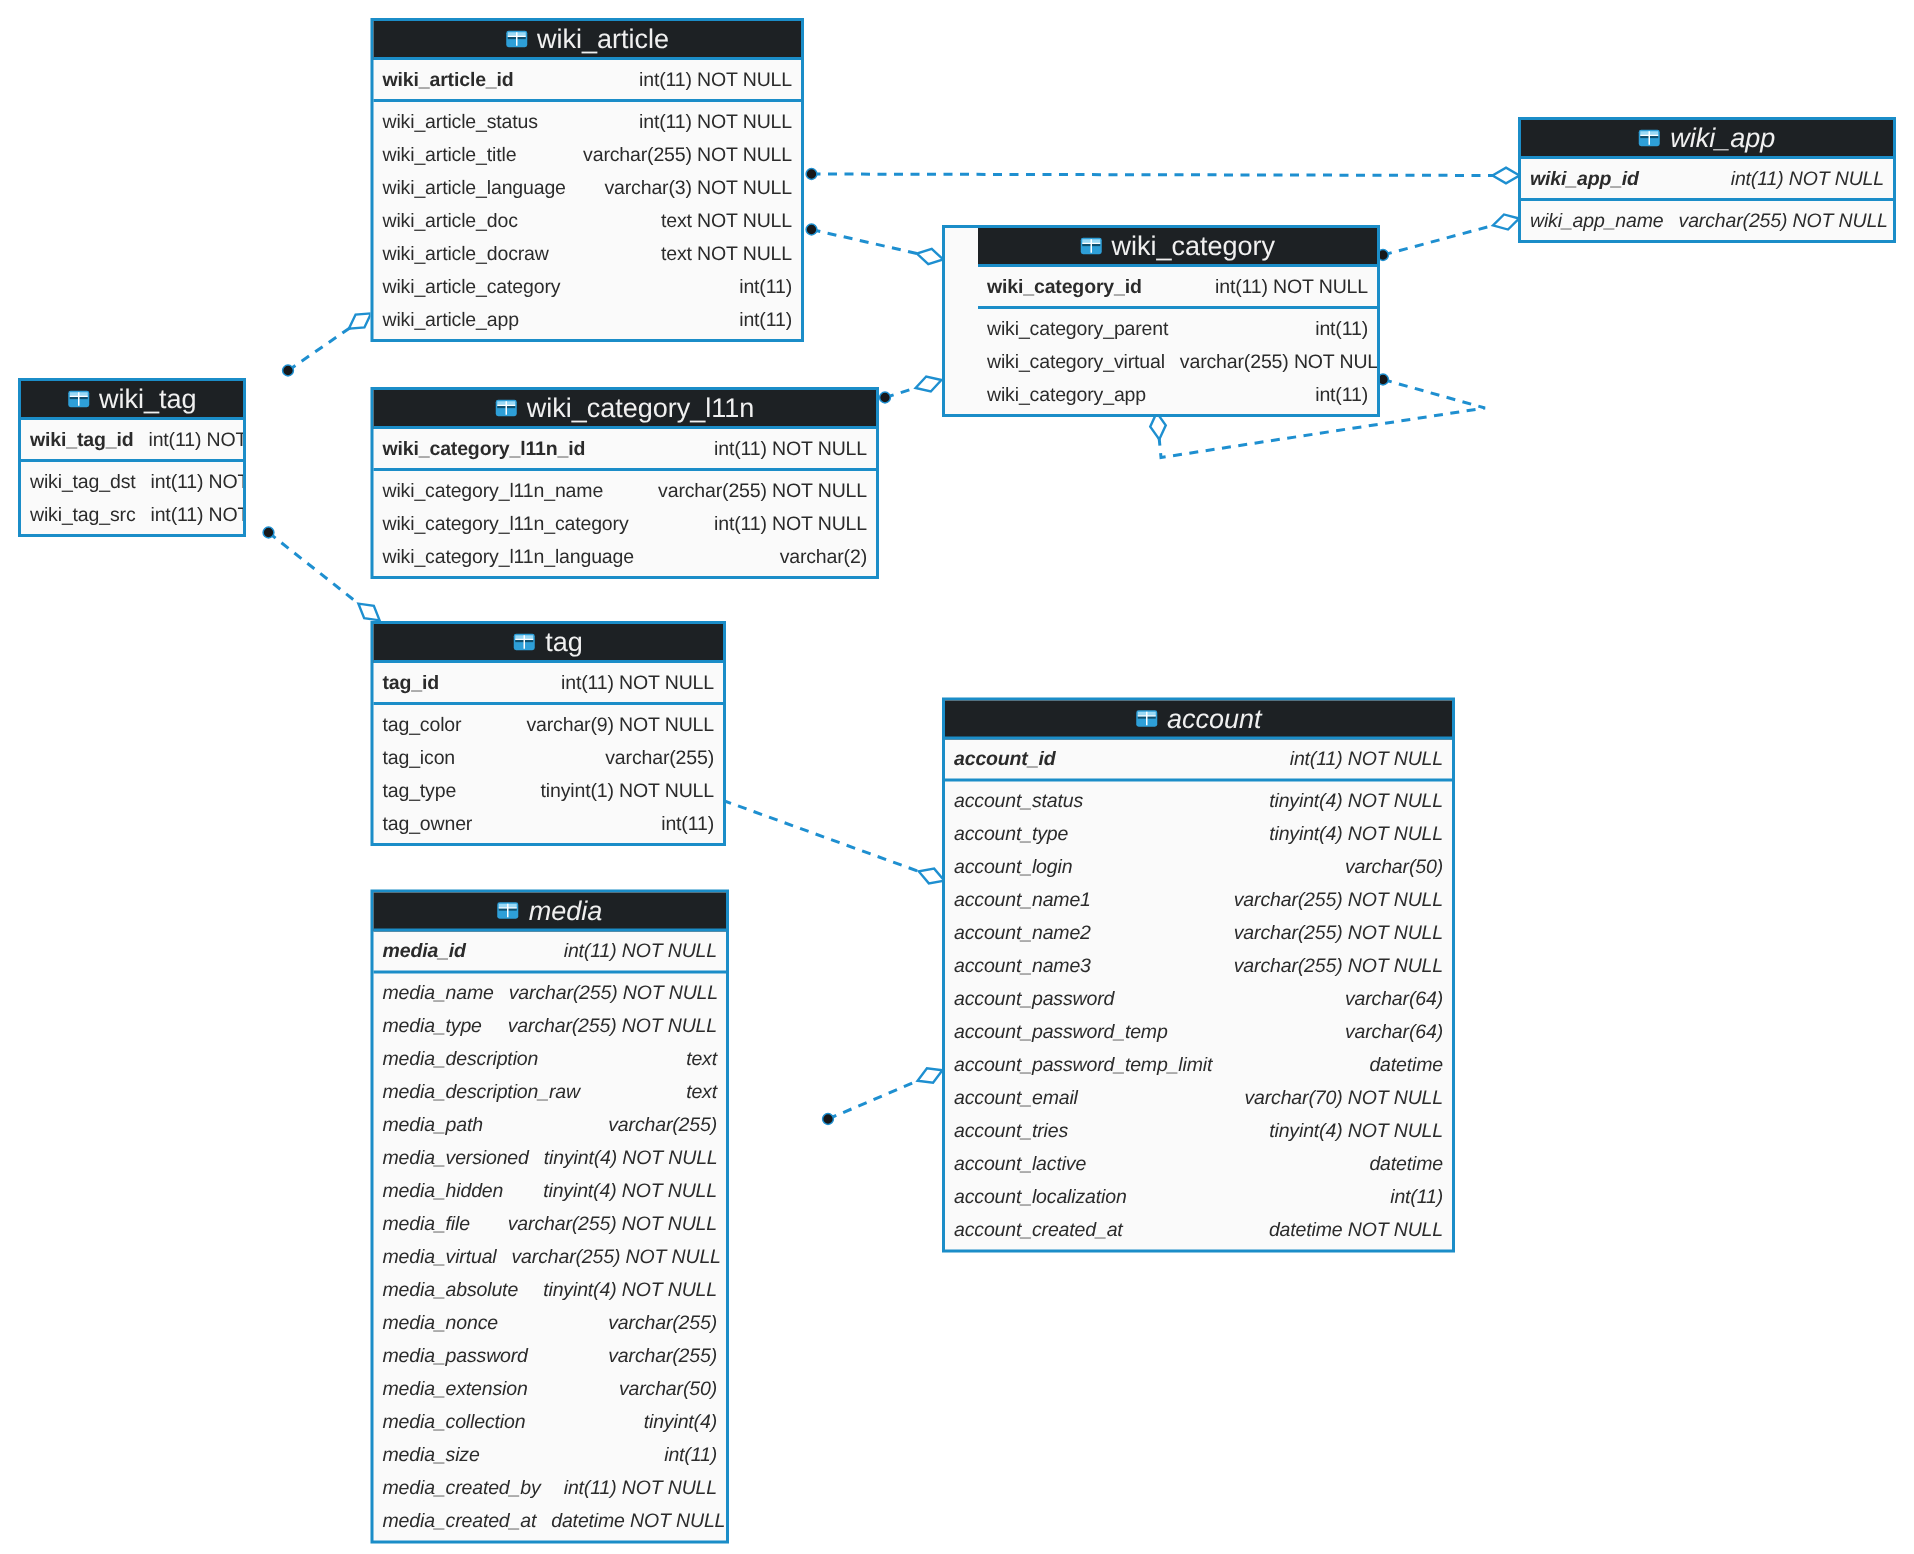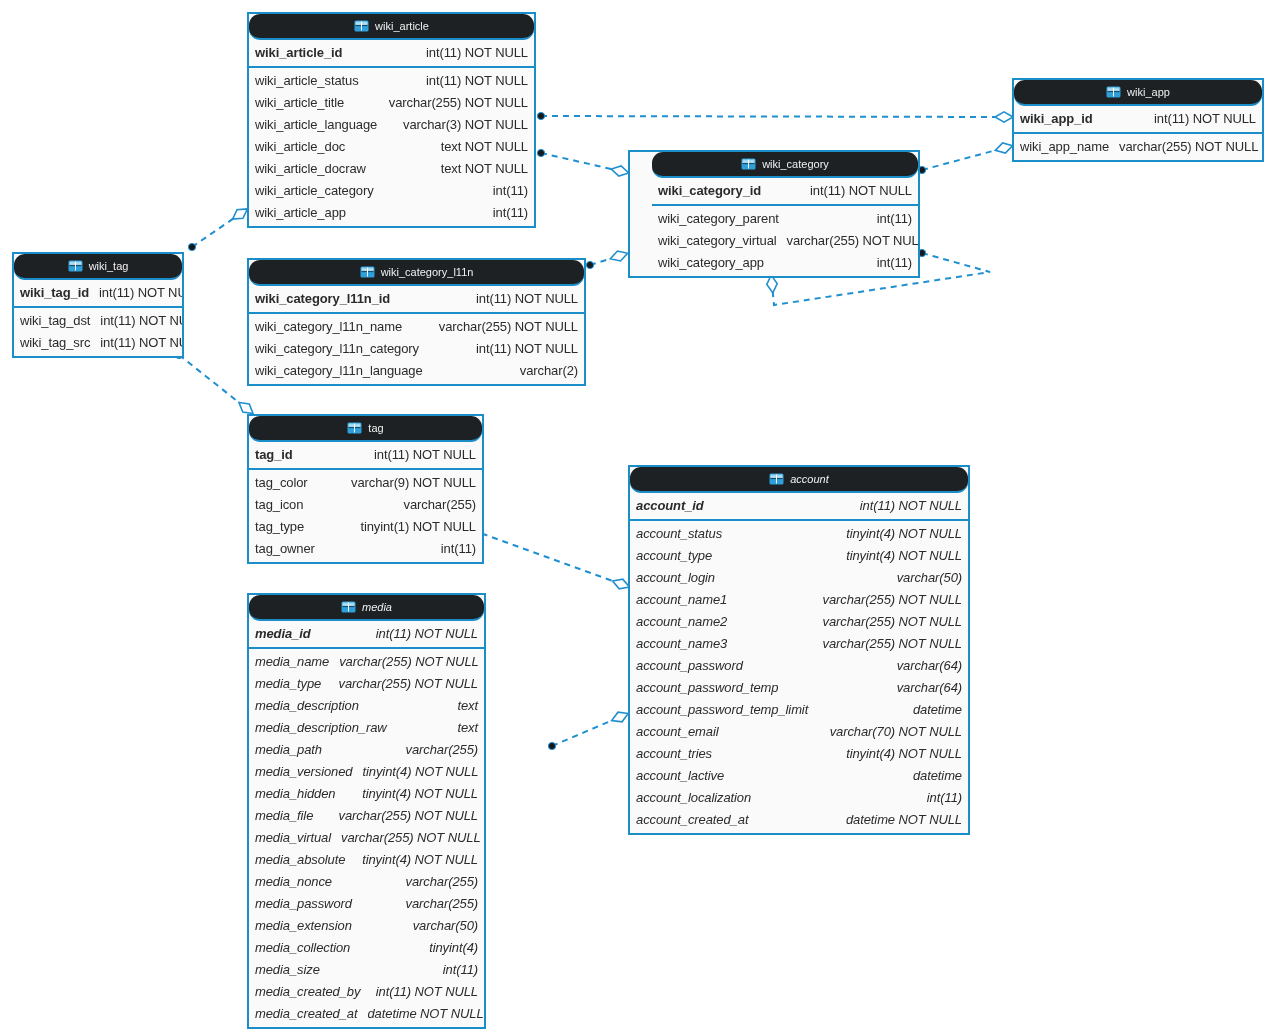--- a/index.html
+++ b/index.html
@@ -16,24 +16,23 @@
     border:2px solid var(--tbl-border,#1b8dc8);
     background:var(--row-bg,#fafafa);
   }
   .tbl-header{
     height:24px;
     background:var(--header-bg,#1d2124);
     border-bottom:2px solid var(--tbl-border,#1b8dc8);
     display:flex;align-items:center;justify-content:center;
     gap:6px;
     color:var(--header-text,#f0f0f0);
-    font-size:11px;
+    font-size:18px;
     white-space:nowrap;
     overflow:hidden;
-    border-radius:11px;
   }
   .tbl-icon{flex:0 0 auto;display:block;}
   .pk-section{
     border-bottom:2px solid var(--tbl-border,#1b8dc8);
     padding:2px 0;
   }
   .col-section{padding:2px 0;}
   .col-row{
     display:flex;
     justify-content:space-between;
@@ -130,21 +129,21 @@
         <div class="col-row">
           <span class="col-name">wiki_article_category</span>
           <span class="col-type">int(11)</span>
         </div>
         <div class="col-row">
           <span class="col-name">wiki_article_app</span>
           <span class="col-type">int(11)</span>
         </div>
       </div>
     </div>
-    <div class="db-table" style="left: 1012px; top: 78px; width: 252px;">
+    <div class="db-table" style="left: 1012px; top: 78px; width: 252px; font-style: italic;">
       <div class="tbl-header">
         <svg class="tbl-icon" width="15" height="12" viewBox="0 0 15 12">
           <rect x="0.5" y="0.5" width="14" height="11" rx="1.6" fill="#2e9fd8"></rect>
           <rect x="1.5" y="1.5" width="12" height="2.6" fill="#9bd9f5"></rect>
           <rect x="1.5" y="4.6" width="12" height="1.5" fill="#10506f"></rect>
           <line x1="7.5" y1="1.5" x2="7.5" y2="10.5" stroke="#ffffff" stroke-width="1"></line>
           <line x1="1.5" y1="4.3" x2="13.5" y2="4.3" stroke="#ffffff" stroke-width="0.8"></line>
         </svg>
         <span>wiki_app</span>
       </div>
@@ -186,21 +185,21 @@
         <div class="col-row">
           <span class="col-name">wiki_category_virtual</span>
           <span class="col-type">varchar(255) NOT NULL</span>
         </div>
         <div class="col-row">
           <span class="col-name">wiki_category_app</span>
           <span class="col-type">int(11)</span>
         </div>
       </div>
     </div>
-    <div class="db-table" style="left: 12px; top: 252px; width: 172px;">
+    <div class="db-table" style="left: 12px; top: 252px; width: 152px;">
       <div class="tbl-header">
         <svg class="tbl-icon" width="15" height="12" viewBox="0 0 15 12">
           <rect x="0.5" y="0.5" width="14" height="11" rx="1.6" fill="#2e9fd8"></rect>
           <rect x="1.5" y="1.5" width="12" height="2.6" fill="#9bd9f5"></rect>
           <rect x="1.5" y="4.6" width="12" height="1.5" fill="#10506f"></rect>
           <line x1="7.5" y1="1.5" x2="7.5" y2="10.5" stroke="#ffffff" stroke-width="1"></line>
           <line x1="1.5" y1="4.3" x2="13.5" y2="4.3" stroke="#ffffff" stroke-width="0.8"></line>
         </svg>
         <span>wiki_tag</span>
       </div>

